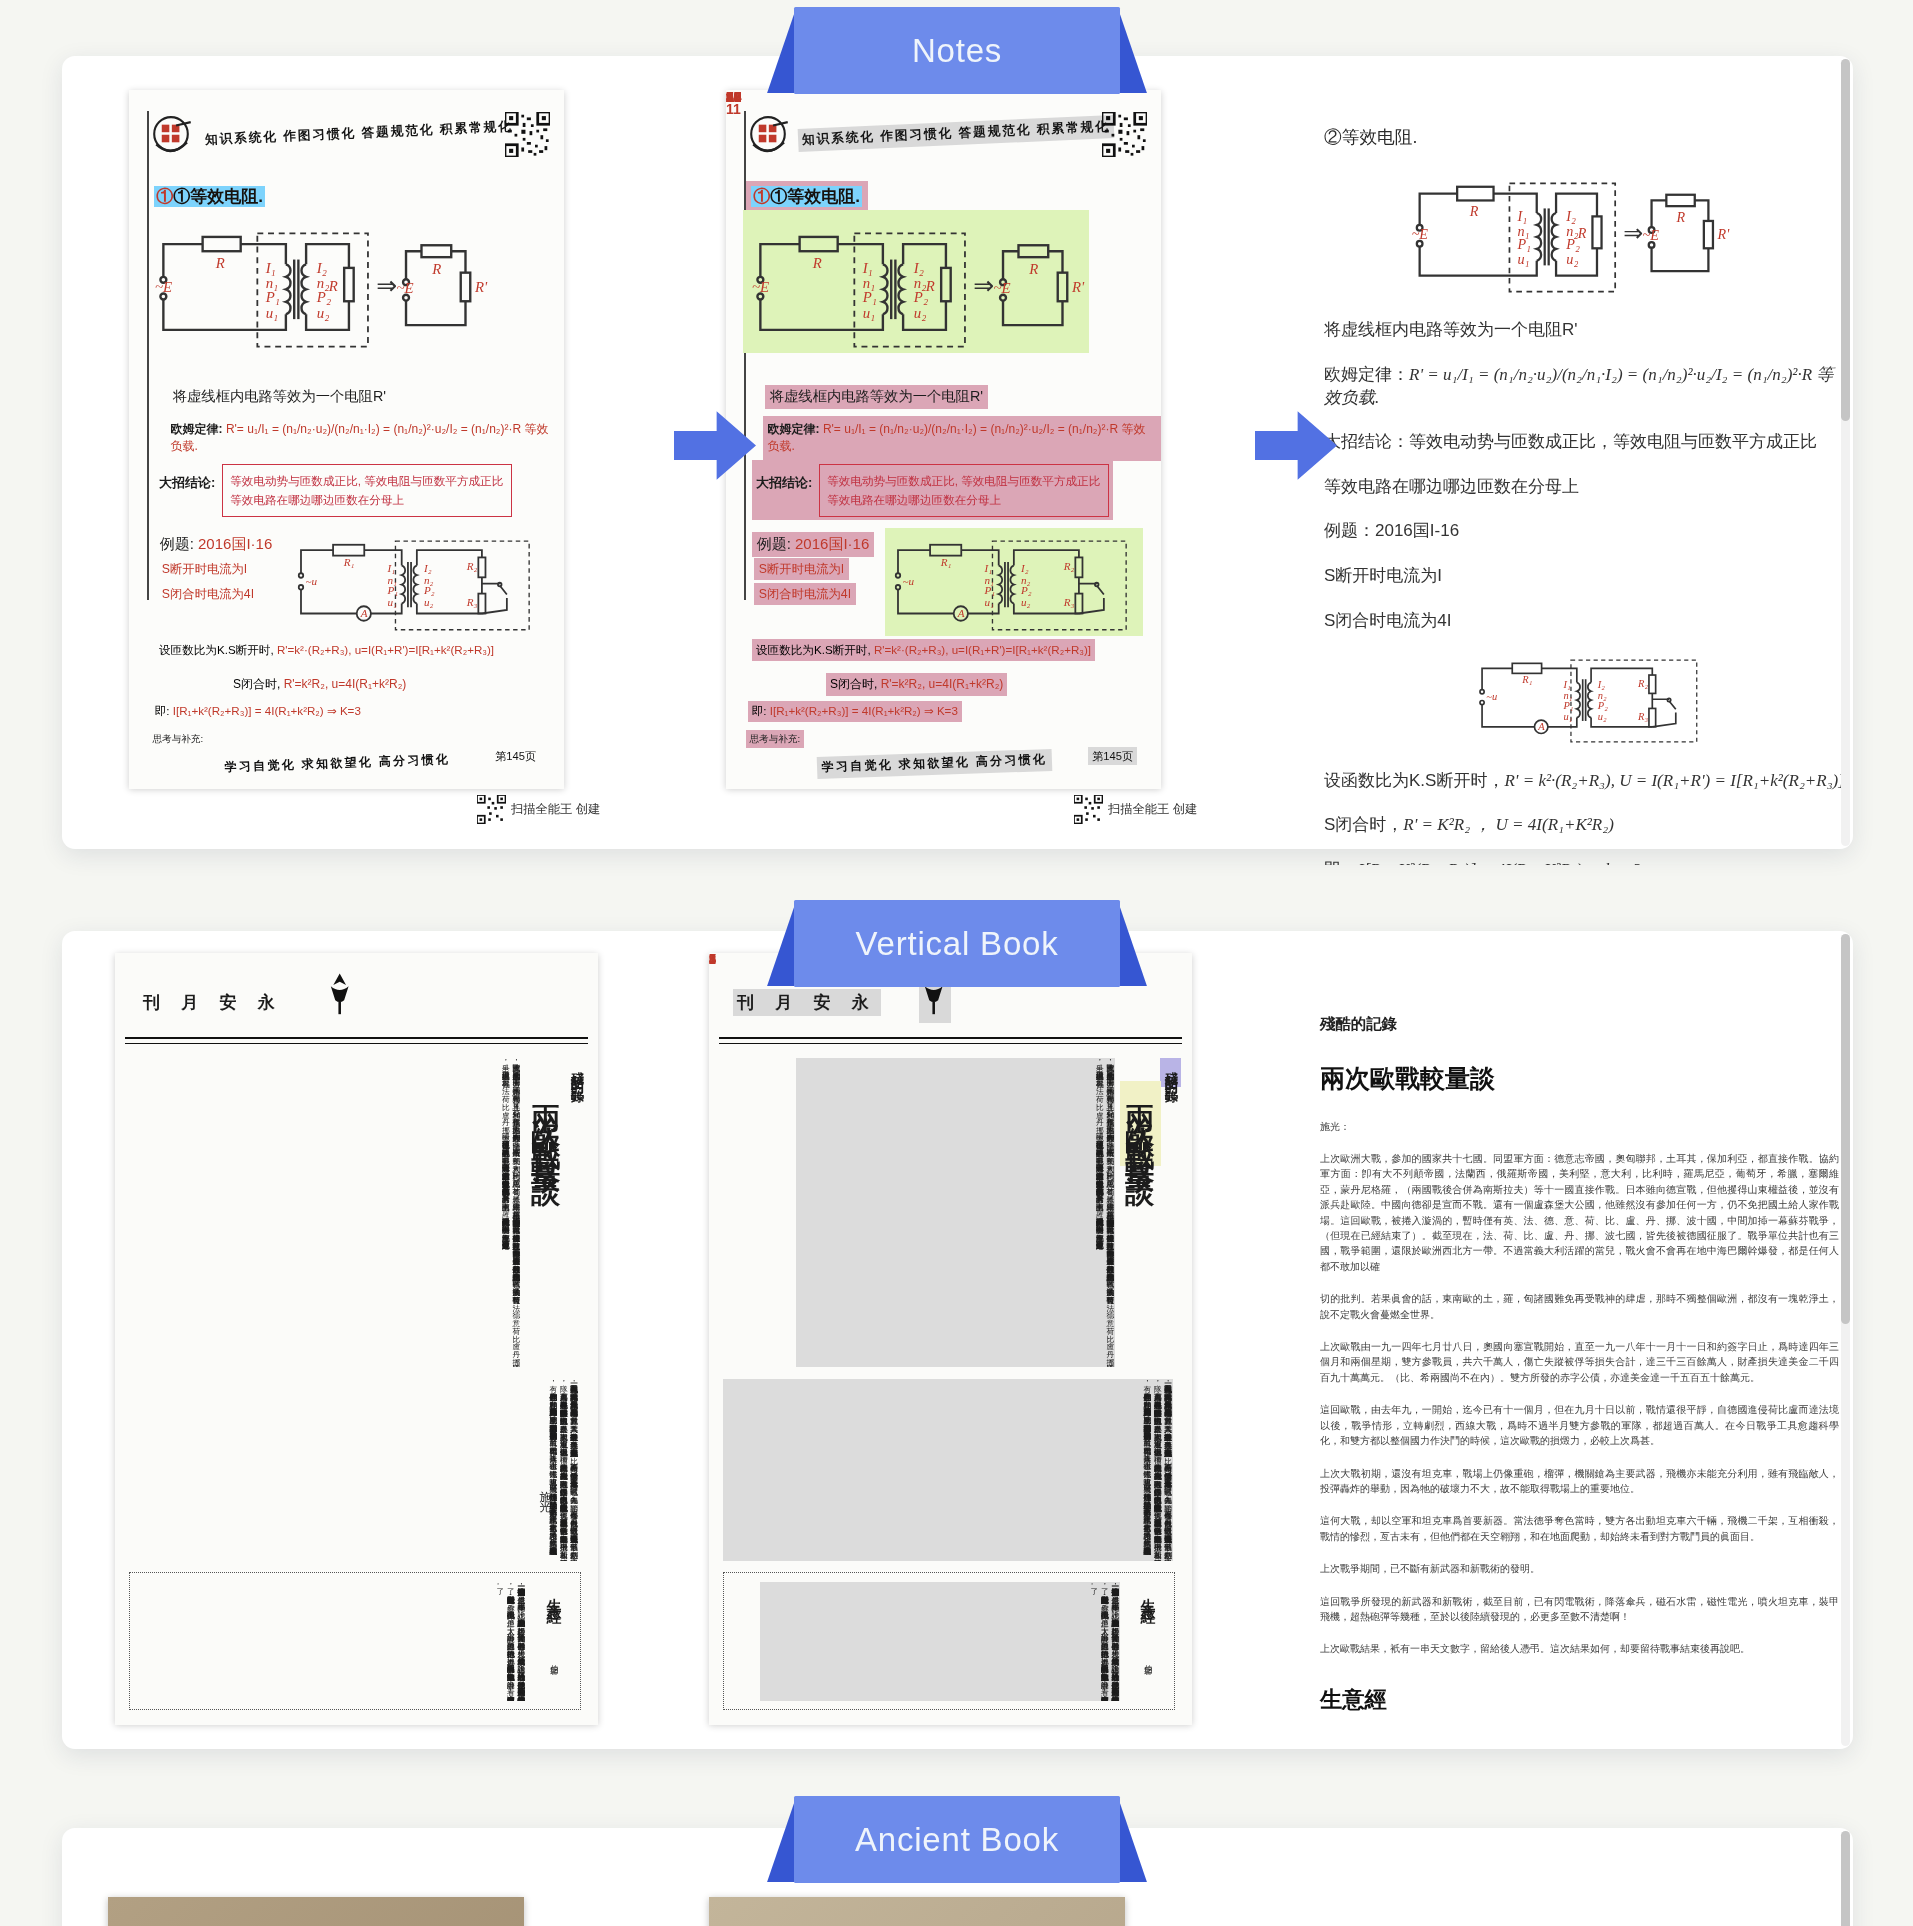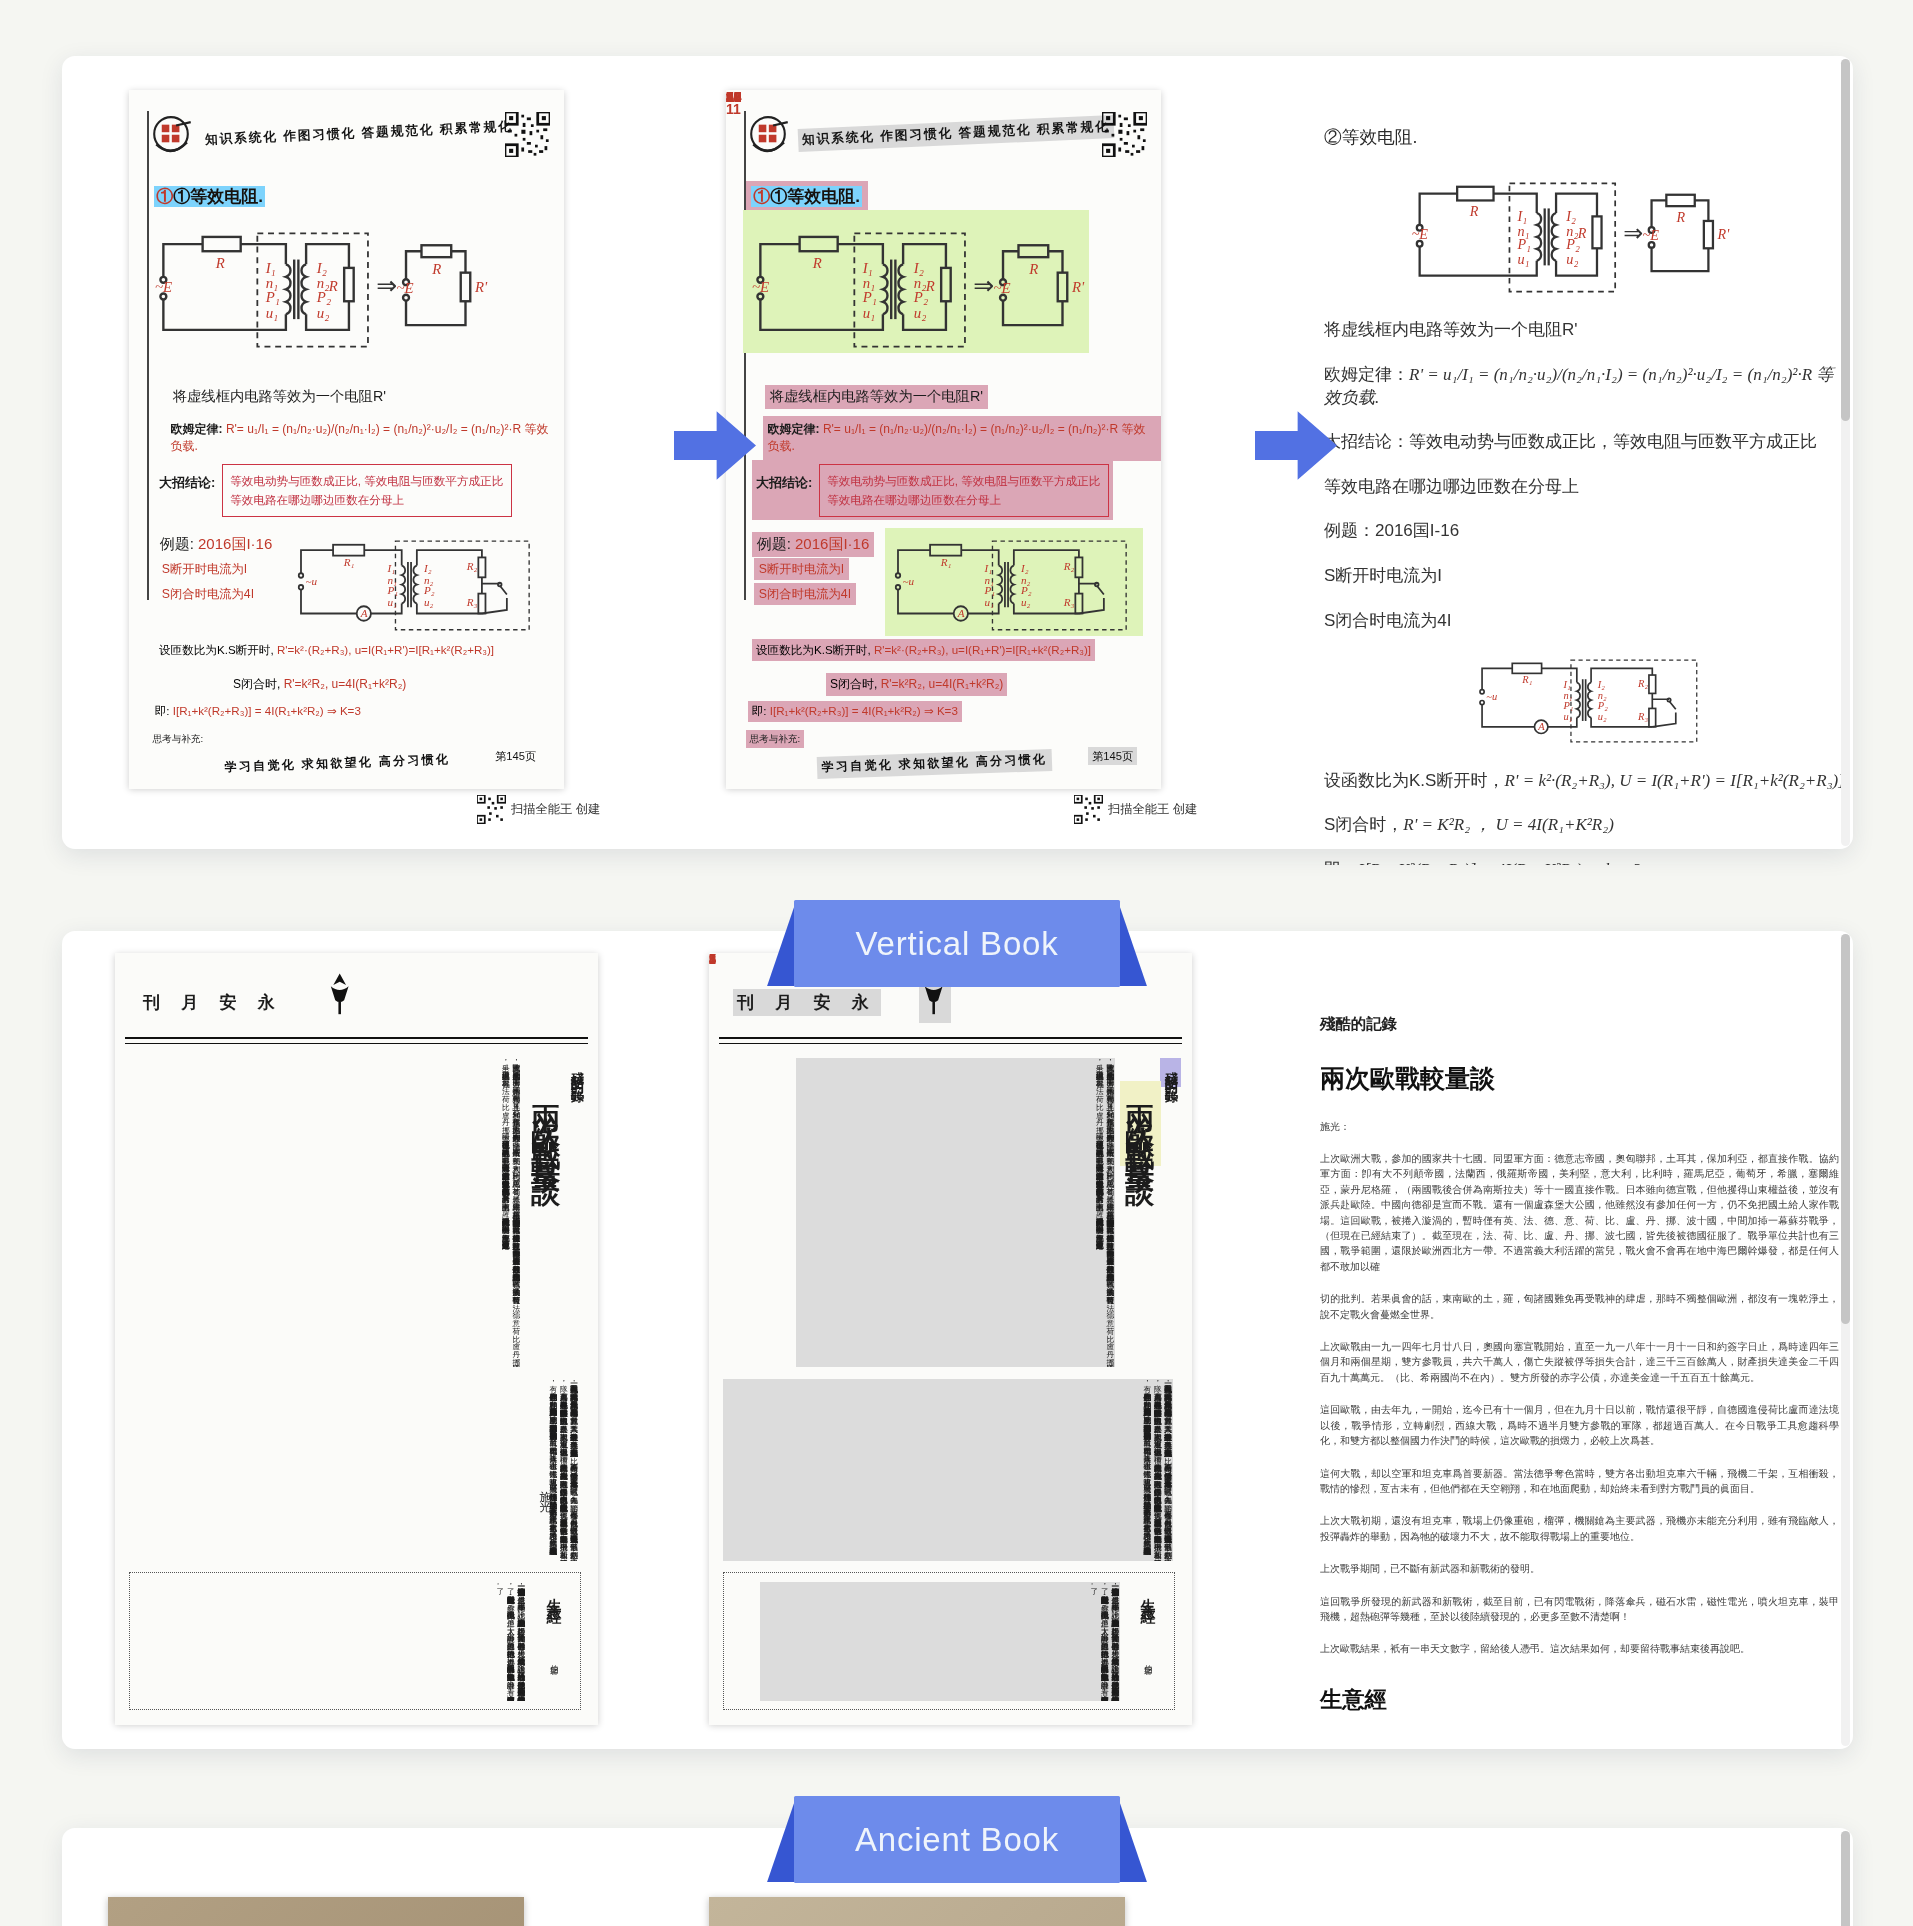--- a/index.html
+++ b/index.html
@@ -592,20 +592,23 @@
       <div class="op">
         <span>即：</span><span class="fm">I[R₁+K²(R₂+R₃)] = 4I(R₁+K²R₂) ⇒ k = 3</span>
       </div>
       
     </div>
 
     <div class="sb">
         <i class="t46"></i>
       </div>
   </div>
+  <div class="banner" id="banner-notes">
+      <span>Notes</span>
+    </div>
 
   <div class="card" id="card-vbook">
 
     <div class="vpage vp-left">
       <div class="vmast">刊 月 安 永</div>
       <div class="vemblem">
         <svg viewBox="0 0 40 70" width="25.4" height="45">
           <path d="M20 2 L30 20 L20 15 L10 20 Z" fill="#111"></path>
           <path d="M6 22 Q20 34 34 22 L27 44 Q20 50 13 44 Z" fill="#111"></path>
           <rect x="18" y="46" width="4" height="20" fill="#111"></rect>
@@ -661,22 +664,22 @@
     <div class="vopanel">
       <div class="voh1">殘酷的記錄</div>
       <div class="voh2">兩次歐戰較量談</div>
       <div class="vby">施光：</div>
       <div>
 
       <p class="vp">上次歐洲大戰，參加的國家共十七國。同盟軍方面：德意志帝國，奧匈聯邦，土耳其，保加利亞，都直接作戰。協約軍方面：卽有大不列顛帝國，法蘭西，俄羅斯帝國，美利堅，意大利，比利時，羅馬尼亞，葡萄牙，希臘，塞爾維亞，蒙丹尼格羅，（兩國戰後合併為南斯拉夫）等十一國直接作戰。日本雖向德宣戰，但他攫得山東權益後，並沒有派兵赴歐陸。中國向德卻是宣而不戰。還有一個盧森堡大公國，他雖然沒有參加任何一方，仍不免把國土給人家作戰場。這回歐戰，被捲入漩渦的，暫時僅有英、法、德、意、荷、比、盧、丹、挪、波十國，中間加揷一幕蘇芬戰爭，（但現在已經結束了）。截至現在，法、荷、比、盧、丹、挪、波七國，皆先後被德國征服了。戰爭單位共計也有三國，戰爭範圍，還限於歐洲西北方一帶。不過當義大利活躍的當兒，戰火會不會再在地中海巴爾幹爆發，都是任何人都不敢加以確</p>
           <p class="vp">切的批判。若果眞會的話，東南歐的土，羅，匈諸國難免再受戰神的肆虐，那時不獨整個歐洲，都沒有一塊乾淨土，說不定戰火會蔓燃全世界。</p>
           <p class="vp">上次歐戰由一九一四年七月廿八日，奧國向塞宣戰開始，直至一九一八年十一月十一日和約簽字日止，爲時達四年三個月和兩個星期，雙方參戰員，共六千萬人，傷亡失蹤被俘等損失合計，達三千三百餘萬人，財產損失達美金二千四百九十萬萬元。（比、希兩國尚不在內）。雙方所發的赤字公債，亦達美金達一千五百五十餘萬元。</p>
           <p class="vp">這回歐戰，由去年九，一開始，迄今已有十一個月，但在九月十日以前，戰情還很平靜，自德國進侵荷比盧而達法境以後，戰爭情形，立轉劇烈，西線大戰，爲時不過半月雙方參戰的軍隊，都超過百萬人。在今日戰爭工具愈趨科學化，和雙方都以整個國力作決鬥的時候，這次歐戰的損燬力，必較上次爲甚。</p>
+          <p class="vp">上次大戰初期，還沒有坦克車，戰場上仍像重砲，榴彈，機關鎗為主要武器，飛機亦未能充分利用，雖有飛臨敵人，投彈轟炸的舉動，因為牠的破壞力不大，故不能取得戰場上的重要地位。</p>
           <p class="vp">這何大戰，却以空軍和坦克車爲首要新器。當法德爭奪色當時，雙方各出動坦克車六千輛，飛機二千架，互相衝殺，戰情的慘烈，亙古未有，但他們都在天空翱翔，和在地面爬動，却始終未看到對方戰鬥員的眞面目。</p>
-          <p class="vp">上次大戰初期，還沒有坦克車，戰場上仍像重砲，榴彈，機關鎗為主要武器，飛機亦未能充分利用，雖有飛臨敵人，投彈轟炸的舉動，因為牠的破壞力不大，故不能取得戰場上的重要地位。</p>
           <p class="vp">上次戰爭期間，已不斷有新武器和新戰術的發明。</p>
           <p class="vp">這回戰爭所發現的新武器和新戰術，截至目前，已有閃電戰術，降落傘兵，磁石水雷，磁性電光，噴火坦克車，裝甲飛機，超熱砲彈等幾種，至於以後陸續發現的，必更多至數不清楚啊！</p>
           <p class="vp">上次歐戰結果，衹有一串天文數字，留給後人憑弔。這次結果如何，却要留待戰事結束後再說吧。</p>
         </div>
       <div class="voh3">生意經</div>
       <div class="vby">伯馨</div>
 
     </div>
 
     <div class="sb">

